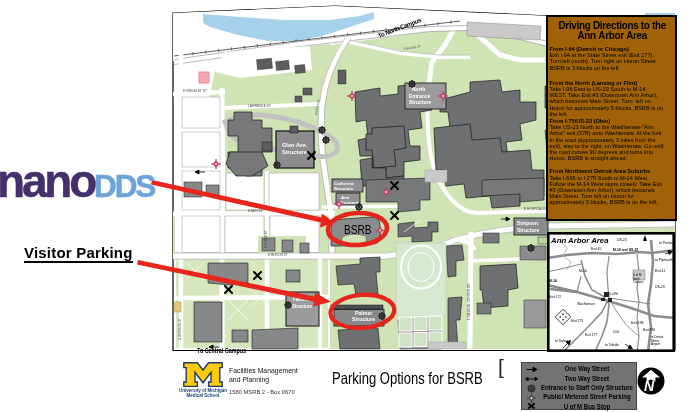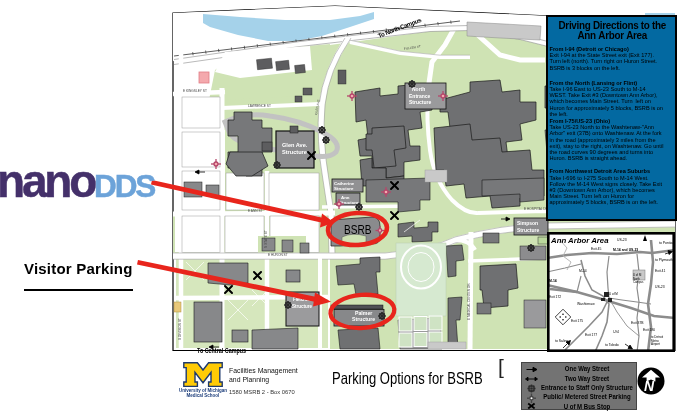--- a/index.html
+++ b/index.html
@@ -454,23 +454,23 @@
 
 <ellipse cx="357.5" cy="229" rx="29.5" ry="16" fill="none" stroke="#e8251c" stroke-width="4.6" transform="rotate(-3 357.5 229)"></ellipse>
 
 <ellipse cx="362.4" cy="311.4" rx="32" ry="16.5" fill="none" stroke="#e8251c" stroke-width="4.3" transform="rotate(-4 362.4 311.4)"></ellipse>
 </svg>
 
 <div class="abs" style="left:-3px;top:154px;white-space:nowrap;">
   <span style="font-weight:bold;font-size:46px;letter-spacing:-3.2px;color:#44306a;-webkit-text-stroke:0.5px #44306a;">nano</span><span style="font-weight:bold;font-size:31.5px;letter-spacing:-2.2px;color:#6ca3d9;margin-top:24px;-webkit-text-stroke:0.5px #6ca3d9;">DDS</span>
 </div>
 
-<div class="abs" style="left:24px;top:260px;font-weight:bold;font-size:15px;color:#000;border-bottom:2px solid #000;padding-bottom:12px;letter-spacing:0.2px;">Visitor&nbsp;Parking</div>
-
-<div class="abs" style="left:546px;top:15px;width:124.5px;height:198px;background:#0369a1;border:2.6px solid #000;padding:2px 1px 2px 1.5px;">
+<div class="abs" style="left:24px;top:244px;font-weight:bold;font-size:15px;color:#000;border-bottom:2px solid #000;padding-bottom:0px;letter-spacing:0.2px;">Visitor&nbsp;Parking</div>
+
+<div class="abs" style="left:546px;top:15px;width:124.5px;height:198px;background:#a16207;border:2.6px solid #000;padding:2px 1px 2px 1.5px;">
 
   <div style="font-size:10.2px;font-weight:bold;text-align:center;line-height:10.2px;letter-spacing:-0.3px;margin-top:1.5px;transform:scaleX(0.97);transform-origin:50% 0;">Driving Directions to the Ann&nbsp;Arbor&nbsp;Area</div>
 
   <div style="font-size:5.6px;line-height:6.2px;margin-top:5px;white-space:nowrap;">
     <b>From I-94 (Detroit or Chicago)</b><br>
     Exit I-94 at the State Street exit (Exit 177).<br>
     Turn left (north). Turn right on Huron Street.<br>
     BSRB is 3 blocks on the left.
   </div>
 

